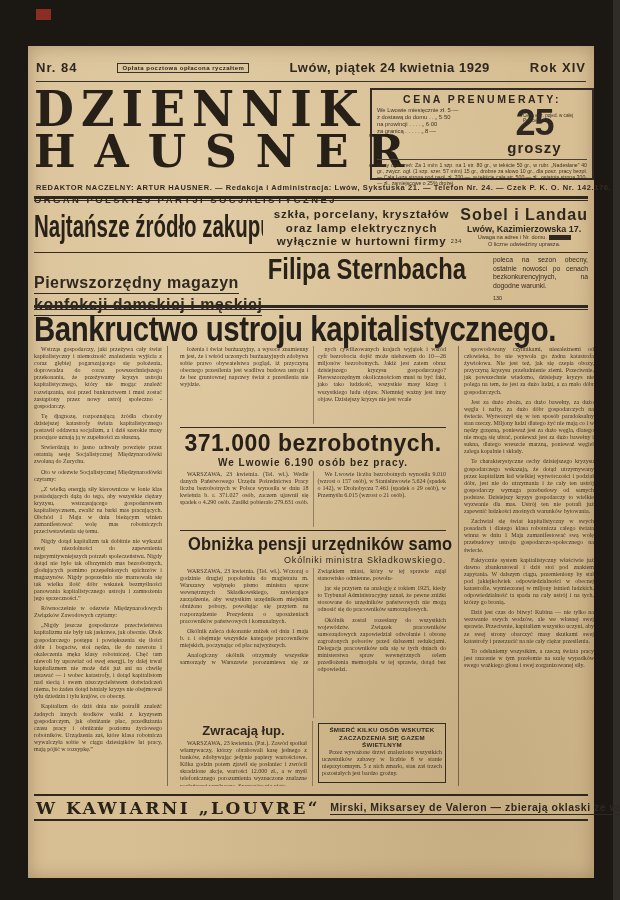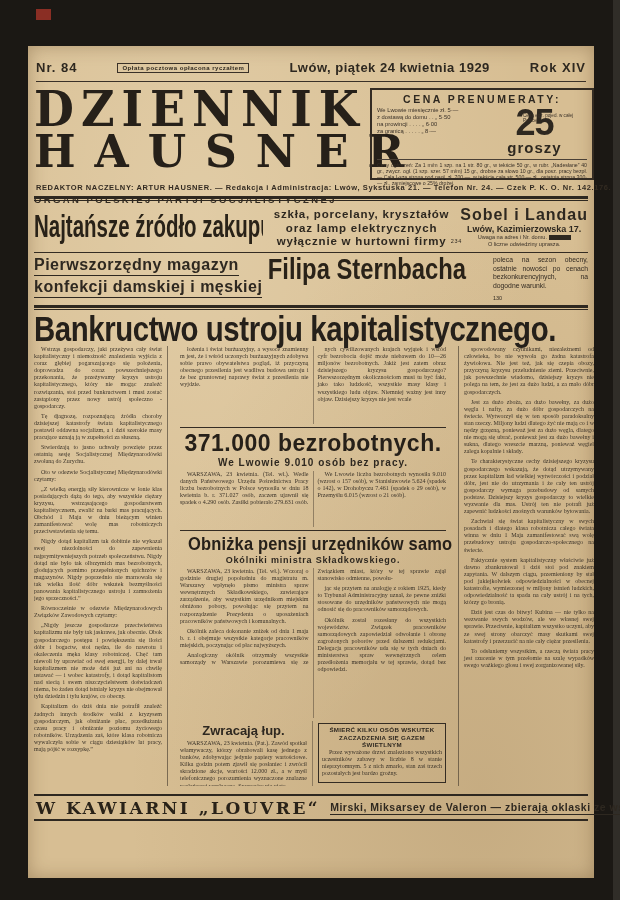--- a/index.html
+++ b/index.html
@@ -77,21 +77,21 @@
   .ad1-mid { width:200px; font-size:11.5px; font-weight:bold; line-height:13.5px; text-align:center; letter-spacing:.8px; padding-top:2px; position:relative;}
   .ad1-ref { position:absolute; right:-2px; bottom:2px; font-size:5.5px; font-weight:normal;}
   .ad1-right { flex:1; text-align:center; }
   .ad1-name { font-size:16px; font-weight:bold; letter-spacing:1px; white-space:nowrap;}
   .ad1-addr { font-size:9px; font-weight:bold; }
   .ad1-note { font-size:5.6px; line-height:6.5px; color:#3a3128; }
   .ad1-blob { display:inline-block; width:22px; height:5px; background:#2e2820; vertical-align:middle; }
   .rule-thin { position:absolute; left:6px; right:6px; border-top:1.5px solid #342c23; }
 
   .ad2 { position:absolute; left:6px; right:6px; top:208px; height:50px; display:flex; font-family:"Liberation Sans", sans-serif; }
-  .ad2-left { width:210px; padding-top:0; }
+  .ad2-left { width:210px; padding-top:18px; }
   .ad2-left div { font-size:16px; font-weight:bold; letter-spacing:.5px; border-bottom:1.5px solid #2e2820; display:inline-block; line-height:21px; white-space:nowrap;}
   .ad2-mid { width:245px; text-align:center; }
   .ad2-name { display:inline-block; font-size:29px; font-weight:bold; line-height:30px; transform:scaleX(.82); transform-origin:50% 50%; white-space:nowrap; color:#292218;}
   .ad2-addr { font-size:13.5px; font-weight:bold; white-space:nowrap; }
   .ad2-addr .ph { margin-left:14px; }
   .ad2-right { flex:1; font-size:6.8px; line-height:8.5px; text-align:justify; padding:2px 0 0 4px; position:relative; color:#332b22;}
   .ad2-ref { position:absolute; left:4px; bottom:2px; font-size:5.5px; }
 
   
   .main-headline { position:absolute; left:6px; top:264px; width:560px; overflow:hidden; }
@@ -108,21 +108,21 @@
   .col1 { position:absolute; left:0; top:0; width:134px; height:100%; overflow:hidden; border-right:1px solid rgba(62,52,40,.6); padding-right:5px; }
   .col4 { position:absolute; right:0; top:0; width:136px; height:100%; overflow:hidden; border-left:1px solid rgba(62,52,40,.6); padding-left:5px; }
   .midzone { position:absolute; left:140px; top:0; width:278px; height:100%; overflow:hidden; padding:0 6px; }
   .twocol { column-count:2; column-gap:9px; column-rule:1px solid rgba(62,52,40,.45); }
   .mid-top { height:78px; overflow:hidden; }
   .sec-rule { border-top:1.5px solid #342c23; margin:3px 0; }
   .a2-head { text-align:center; font-family:"Liberation Sans", sans-serif; font-weight:bold; font-size:23px; letter-spacing:.5px; color:#262019; line-height:25px;}
   .a2-sub  { text-align:center; font-family:"Liberation Sans", sans-serif; font-weight:bold; font-size:10px; letter-spacing:1px; margin:1px 0 3px; }
   .a2-body { height:56px; overflow:hidden; }
   .a3-head { text-align:center; font-family:"Liberation Sans", sans-serif; font-weight:bold; font-size:17.5px; line-height:20px; letter-spacing:.2px; color:#262019; white-space:nowrap; transform:scaleX(.94); transform-origin:50% 50%;}
-  .a3-sub  { text-align:center; font-family:"Liberation Sans", sans-serif; font-weight:bold; font-size:9px; letter-spacing:.8px; margin:1px 0 3px; }
+  .a3-sub  { text-align:right; font-family:"Liberation Sans", sans-serif; font-weight:normal; font-size:9px; letter-spacing:.8px; margin:1px 0 3px; }
   .a3-body { height:150px; overflow:hidden; }
   .mid-bottom { display:flex; margin-top:3px; height:104px; overflow:hidden; }
   .mb-left { width:50%; padding-right:5px; border-right:1px solid rgba(62,52,40,.45); }
   .mb-right { width:50%; padding-left:5px; }
   .a4-head { text-align:center; font-family:"Liberation Sans", sans-serif; font-weight:bold; font-size:13px; margin:2px 0 2px; }
   .newsbox { border:1.5px solid #342c23; padding:2px 3px; margin-top:2px; }
   .newsbox-head { font-family:"Liberation Sans", sans-serif; font-weight:bold; font-size:6.2px; line-height:7.5px; text-align:center; letter-spacing:.3px; }
   .divider { text-align:center; font-size:8px; letter-spacing:2px; margin-top:3px; color:#3b3329;}
 
   
@@ -226,21 +226,21 @@
 
     <div class="midzone">
       <div class="mid-top tiny twocol">
           <p>łożenia i świat burżuazyjny, a wysoce znamienny m jest, że i wśród uczonych burżuazyjnych zdobywa sobie prawo obywatelstwa pogląd, iż przyczyną obecnego przesilenia jest wadliwa budowa ustroju i że bez gruntownej naprawy świat z przesilenia nie wyjdzie.</p>
           <p>nych cywilizowanych krajach wyjątek i wśród cyfr bezrobocia dojść może niebawem do 10—26 miljonów bezrobotnych. Jakiż jest zatem obraz dzisiejszego kryzysu gospodarczego? Pierwszorzędnym okolicznościom musi tu być fakt, jako tako ludzkość, wszystkie masy klasy i wszystkiego ludu objaw. Niemniej ważny jest inny objaw. Dzisiejszy kryzys nie jest wcale</p>
         </div>
       <div class="sec-rule"></div>
 
       <div>
         <div class="a2-head">371.000 bezrobotnych.</div>
-        <div class="a2-sub">We Lwowie 9.010 osób bez pracy.</div>
+        <div class="a2-sub">We Lwowie 6.190 osób bez pracy.</div>
         <div class="a2-body tiny twocol">
             <p>WARSZAWA, 23 kwietnia. (Tel. wł.). Wedle danych Państwowego Urzędu Pośrednictwa Pracy liczba bezrobotnych w Polsce wynosiła w dniu 18 kwietnia b. r. 371.027 osób, zaczem ujawnił się spadek o 4.290 osób. Zasiłki pobierało 279.631 osób.</p>
             <p>We Lwowie liczba bezrobotnych wynosiła 9.010 (wzrost o 157 osób), w Stanisławowie 5.624 (spadek o 142), w Drohobyczu 7.461 (spadek o 29 osób), w Przemyślu 6.015 (wzrost o 21 osób).</p>
           </div>
       </div>
       <div class="sec-rule"></div>
 
       <div>
         <div class="a3-head">Obniżka pensji urzędników samorządów.</div>
         <div class="a3-sub">Okólniki ministra Składkowskiego.</div>

